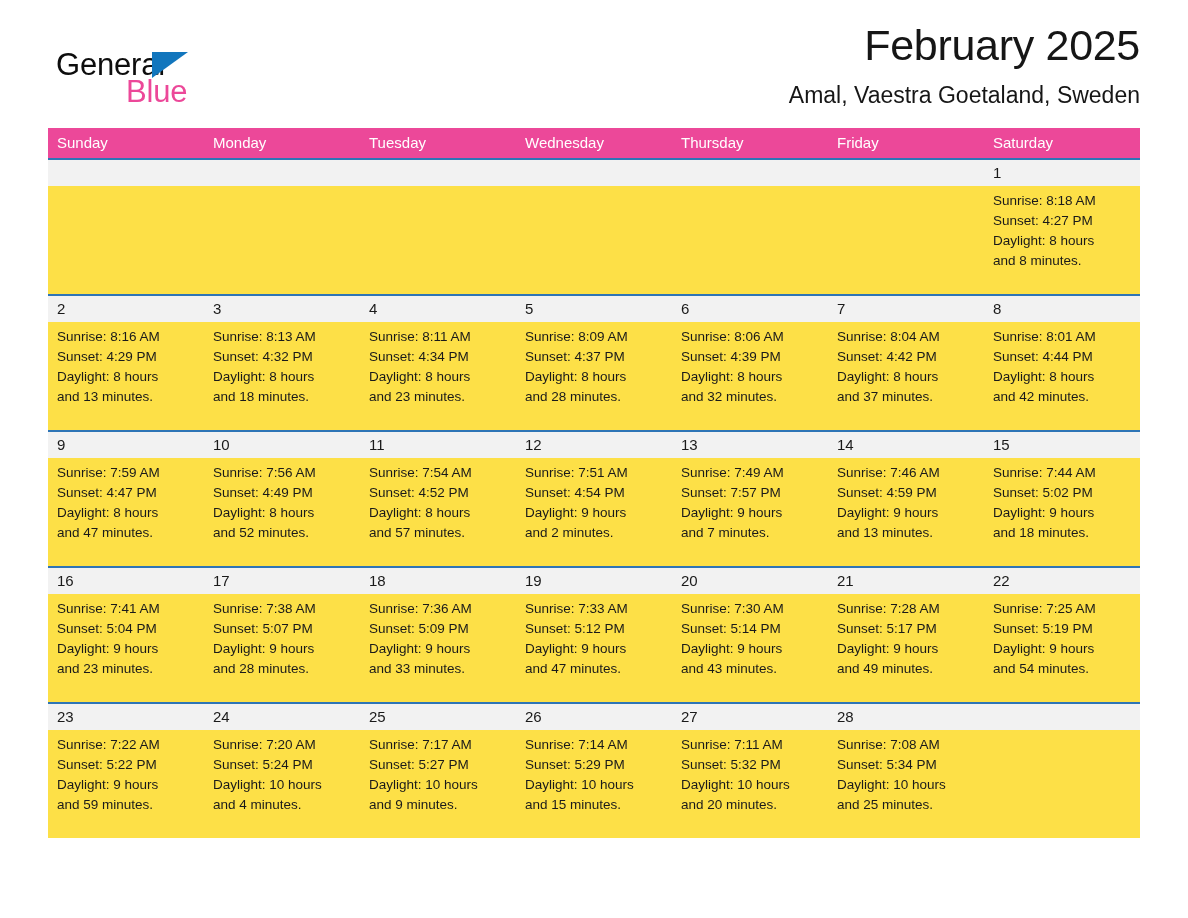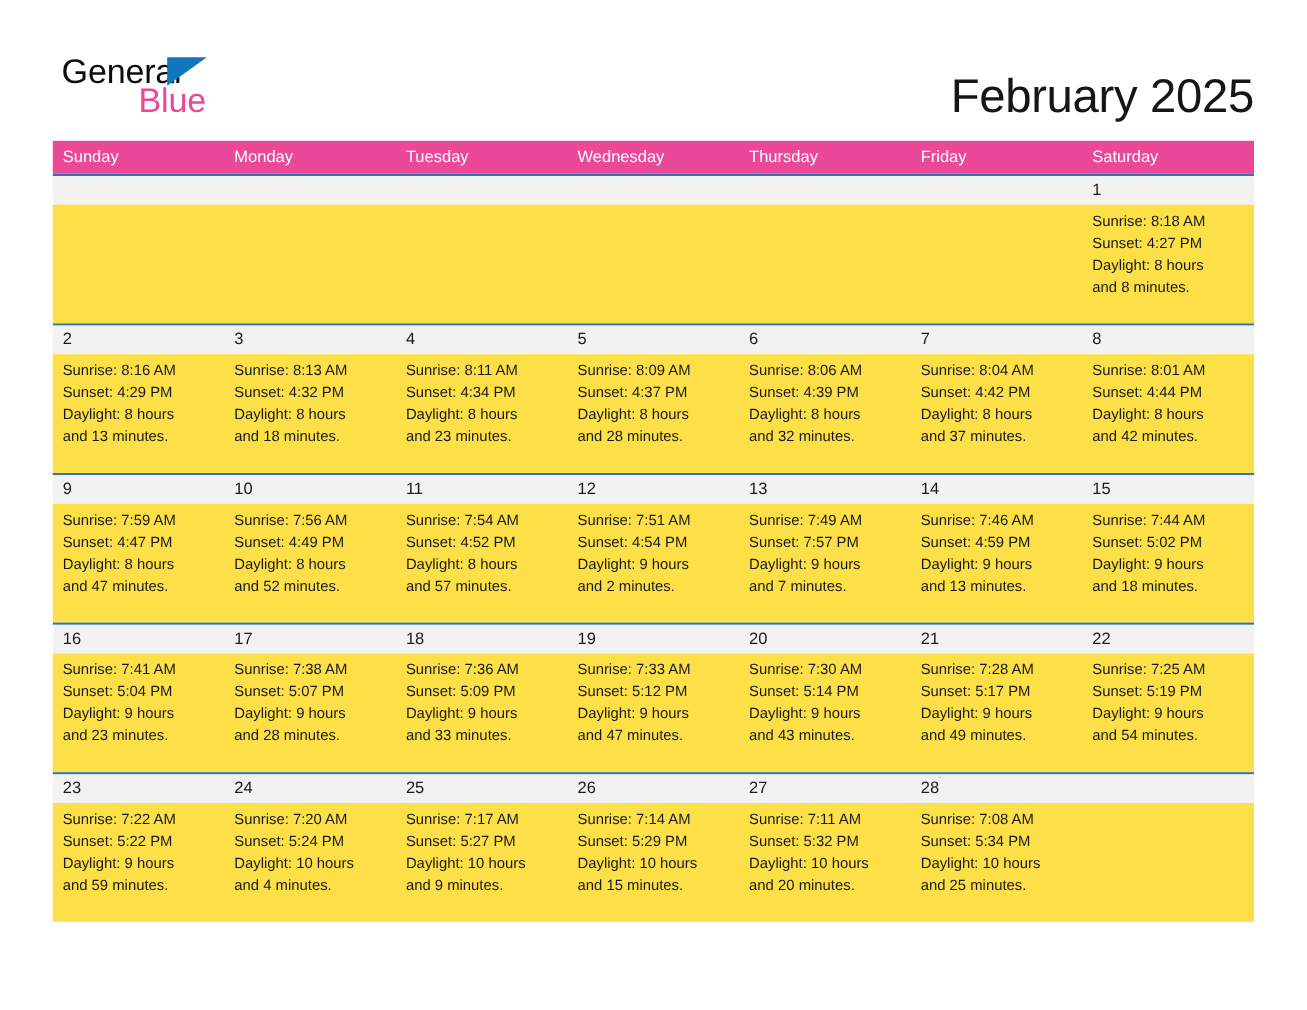--- a/index.html
+++ b/index.html
@@ -19,21 +19,21 @@
     position: relative;
     width: 1188px;
     height: 918px;
     box-sizing: border-box;
     padding: 0 48px;
   }
 
   
   .header {
     display: flex;
-    align-items: center;
+    align-items: flex-end;
     justify-content: space-between;
     padding-top: 48px;
     height: 110px;
     box-sizing: border-box;
   }
   .logo {
     position: relative;
     width: 150px;
     height: 62px;
     user-select: none;
@@ -153,20 +153,21 @@
   <div class="header">
 
     <div class="logo">
       <span class="logo-general">General</span>
       <span class="logo-triangle"></span>
       <span class="logo-blue">Blue</span>
     </div>
 
     <div class="titles">
       <h1 class="month-title">February 2025</h1>
+      <h2 class="location-title">Amal, Vaestra Goetaland, Sweden</h2>
     </div>
 
   </div>
 
   <div class="calendar">
 
     <div class="weekday-header">
       <div class="cell">Sunday</div>
       <div class="cell">Monday</div>
       <div class="cell">Tuesday</div>

